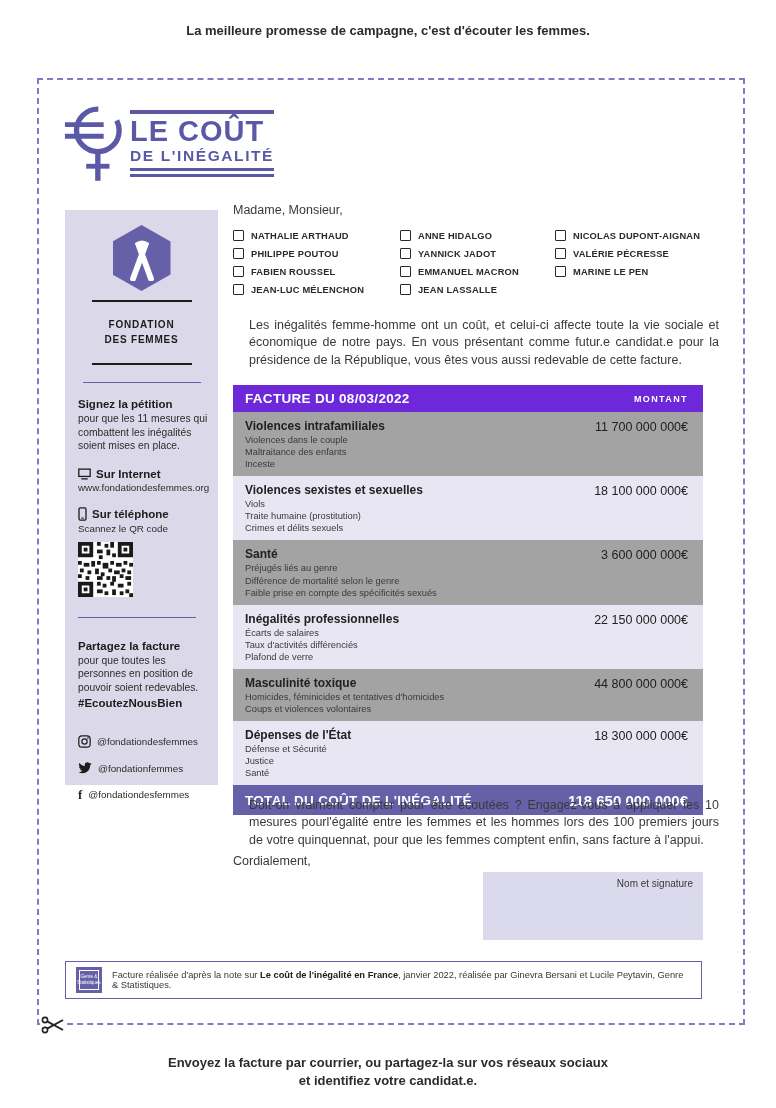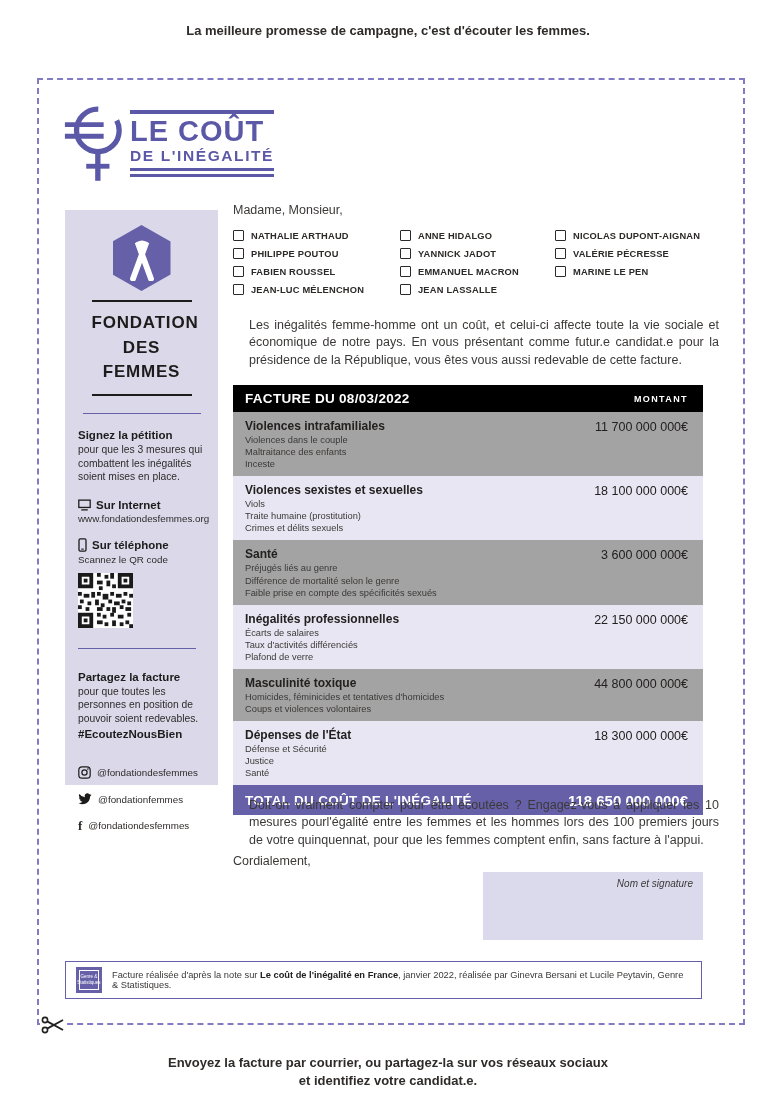--- a/index.html
+++ b/index.html
@@ -27,22 +27,22 @@
   .logo-sub { font-size:15.5px; font-weight:bold; letter-spacing:1.6px; color:#5b58a8; margin-top:1px; }
   .logo-dbl { margin-top:3px; height:9px; border-top:3px solid #5b58a8; border-bottom:3px solid #5b58a8; }
 
   
   .sidebar { position:absolute; left:65px; top:210px; width:153px; height:575px;
     background:#dbd8ea; font-size:10.3px; color:#2e2b29; }
   .hexagon { width:58px; height:66px; margin:15px auto 0; background:#6660a9;
     clip-path:polygon(50% 0,100% 25%,100% 75%,50% 100%,0 75%,0 25%);
     display:flex; align-items:center; justify-content:center; }
   .org-name { width:100px; margin:9px auto 0; text-align:center; font-weight:800;
-    font-size:17px; letter-spacing:0.8px; color:#1d1c1b; line-height:1.45;
-    border-top:2.5px solid #1d1c1b; border-bottom:2.5px solid #1d1c1b; padding:9px 0; }
+    font-size:10px; letter-spacing:0.8px; color:#1d1c1b; line-height:1.45;
+    border-top:2.5px solid #1d1c1b; border-bottom:2.5px solid #1d1c1b; padding:16px 0; }
   .side-divider { width:118px; margin:17px auto 0; border-top:1.5px solid #6660a9; }
   .side-block { padding:0 10px 0 13px; }
   .side-title { font-weight:bold; font-size:11.5px; margin-top:15px; color:#1d1c1b; }
   .side-body { margin-top:2px; line-height:1.32; }
   .side-sub { display:flex; align-items:center; gap:5px; font-weight:bold; font-size:11.5px;
     margin-top:15px; color:#1d1c1b; }
   .side-small { font-size:9.8px; margin-top:2px; }
   .qr { margin-top:8px; display:block; }
   .hashtag { font-weight:700; font-size:11.5px; margin-top:3px; color:#1d1c1b; }
   .social { margin-top:26px; display:flex; flex-direction:column; gap:14px; }
@@ -59,38 +59,38 @@
   .box { width:11px; height:11px; border:1.6px solid #2c2a28; border-radius:1px; flex:0 0 auto; background:#fff; }
   .cand-label { font-weight:bold; font-size:9.3px; letter-spacing:0.2px; color:#2c2a28; white-space:nowrap; }
   .para { position:absolute; left:16px; width:470px; font-size:12.5px; line-height:1.38;
     text-align:justify; color:#3b3937; }
   .intro { top:114px; }
   .closing { top:594px; }
   .cordial { position:absolute; top:651px; left:0; font-size:12.5px; color:#3b3937; }
 
   
   .invoice { position:absolute; top:182px; left:0; width:470px; }
-  .inv-head { background:#000000; color:#fff; height:27px; display:flex;
+  .inv-head { background:#6d28d9; color:#fff; height:27px; display:flex;
     align-items:center; justify-content:space-between; padding:0 15px 0 12px; }
   .inv-head-title { font-weight:bold; font-size:13.5px; letter-spacing:0.3px; }
   .inv-head-amount { font-size:9px; letter-spacing:1.4px; font-weight:bold; }
   .inv-row { display:flex; justify-content:space-between; align-items:flex-start;
     padding:7px 15px 6px 12px; background:#a3a3a3; }
   .inv-row:nth-child(even) { background:#e8e6f2; }
   .inv-title { font-weight:bold; font-size:12px; color:#232120; line-height:1.25; }
   .inv-detail { font-size:9.3px; line-height:1.3; color:#3b3937; }
   .inv-amount { font-weight:normal; font-size:12.5px; color:#232120; white-space:nowrap; margin-top:1px; }
   .inv-total { background:#6660a9; color:#fff; height:30px; display:flex; align-items:center;
     justify-content:space-between; padding:0 15px 0 12px; }
   .inv-total-label { font-weight:bold; font-size:13.5px; letter-spacing:0.3px; }
   .inv-total-amount { font-weight:bold; font-size:15px; }
 
   
   .sig-box { position:absolute; top:669px; right:0; width:220px; height:68px;
-    background:#dbd9ec; padding:6px 10px; text-align:right; font-size:10px; color:#3b3937;font-style:italic; }
+    background:#dbd9ec; padding:6px 10px; text-align:right; font-size:10px; color:#3b3937; }
 
   
   .source-note { position:absolute; left:65px; top:961px; width:637px; height:38px;
     border:1.5px solid #6660a9; display:flex; align-items:center; gap:10px; padding:0 10px; background:#fff; }
   .gs-logo { width:26px; height:26px; background:#6660a9; border:1px solid #6660a9;
     display:flex; flex-direction:column; align-items:center; justify-content:center;
     outline:none; position:relative; flex:0 0 auto; }
   .gs-inner { position:absolute; inset:2px; border:1px solid #ffffff; }
   .gs-text { color:#fff; font-size:4.5px; line-height:1.3; text-align:center; z-index:1; }
   .note-text { font-size:9.3px; color:#3b3937; }
@@ -131,21 +131,21 @@
       </svg>
     </div>
     <div class="org-name">
       <div>FONDATION</div>
       <div>DES FEMMES</div>
     </div>
     <div class="side-divider"></div>
 
     <div class="side-block">
       <div class="side-title">Signez la pétition</div>
-      <div class="side-body">pour que les 3 mesures qui combattent les inégalités soient mises en place.</div>
+      <div class="side-body">pour que les 11 mesures qui combattent les inégalités soient mises en place.</div>
 
       <div class="side-sub">
         <svg width="13" height="12" viewBox="0 0 16 14">
           <rect x="1" y="1" width="14" height="9" fill="none" stroke="#1d1c1b" stroke-width="1.6"></rect>
           <line x1="4" y1="13" x2="12" y2="13" stroke="#1d1c1b" stroke-width="1.6"></line>
         </svg>
         <span>Sur Internet</span>
       </div>
       <div class="side-small">www.fondationdesfemmes.org</div>
 

